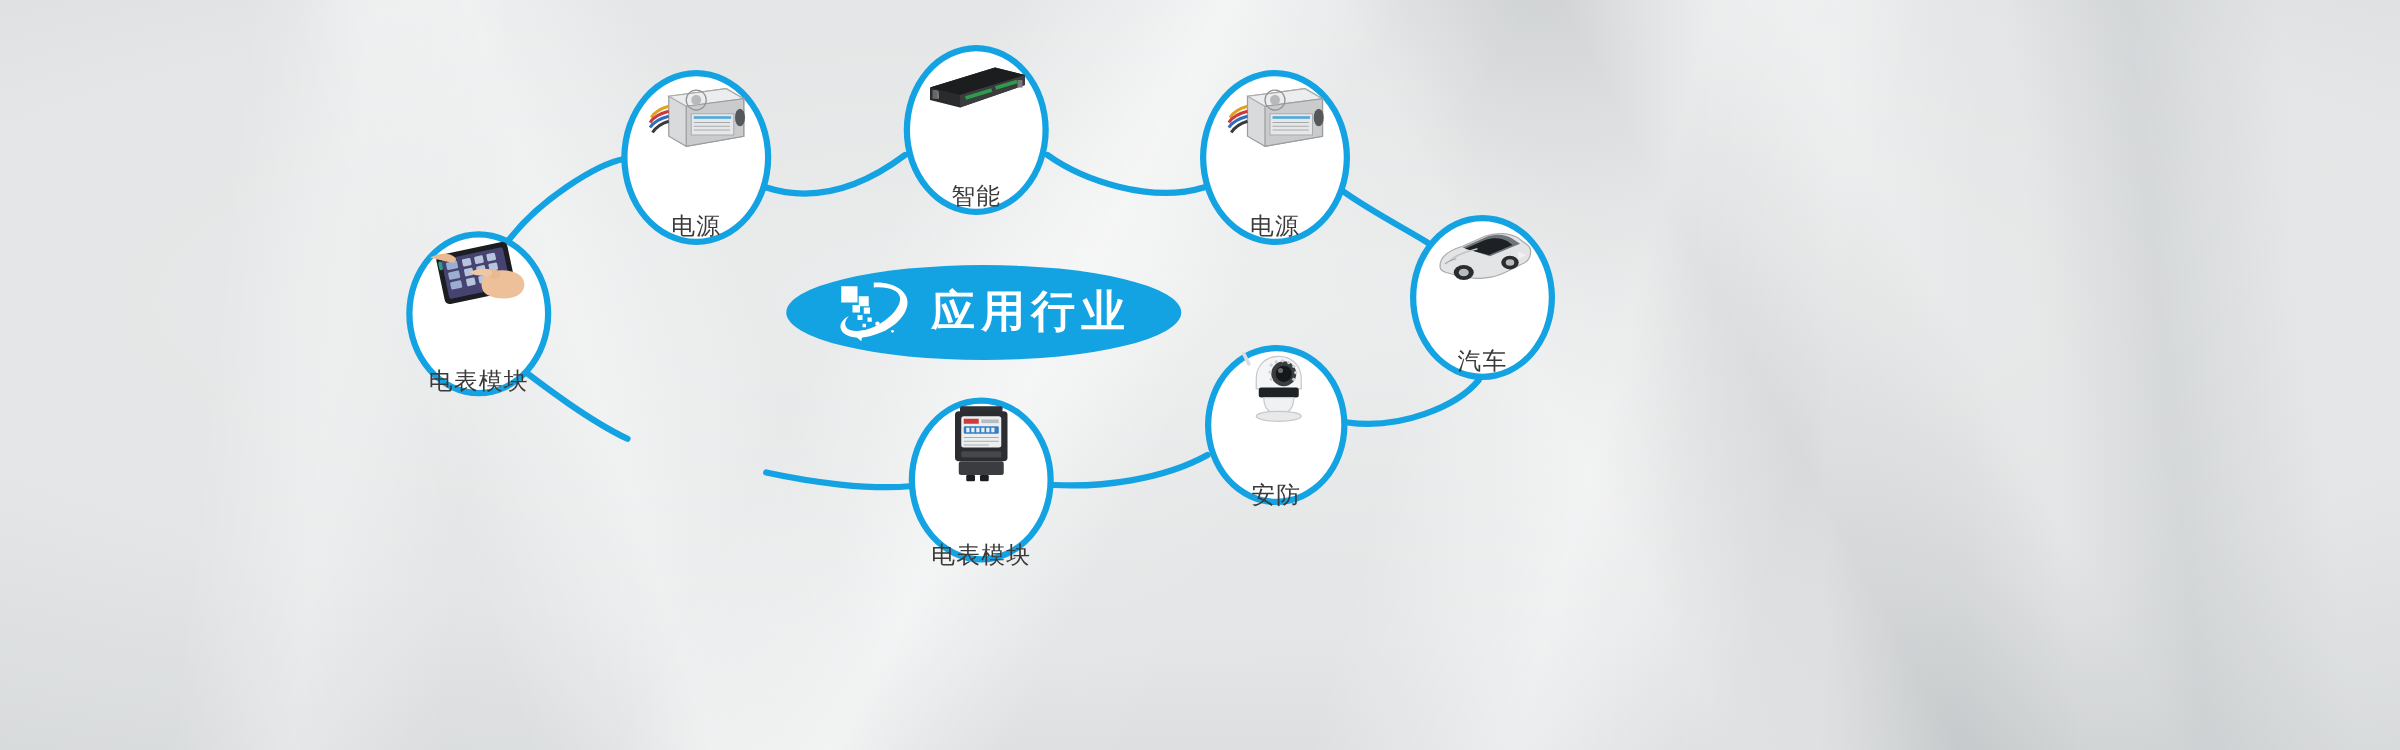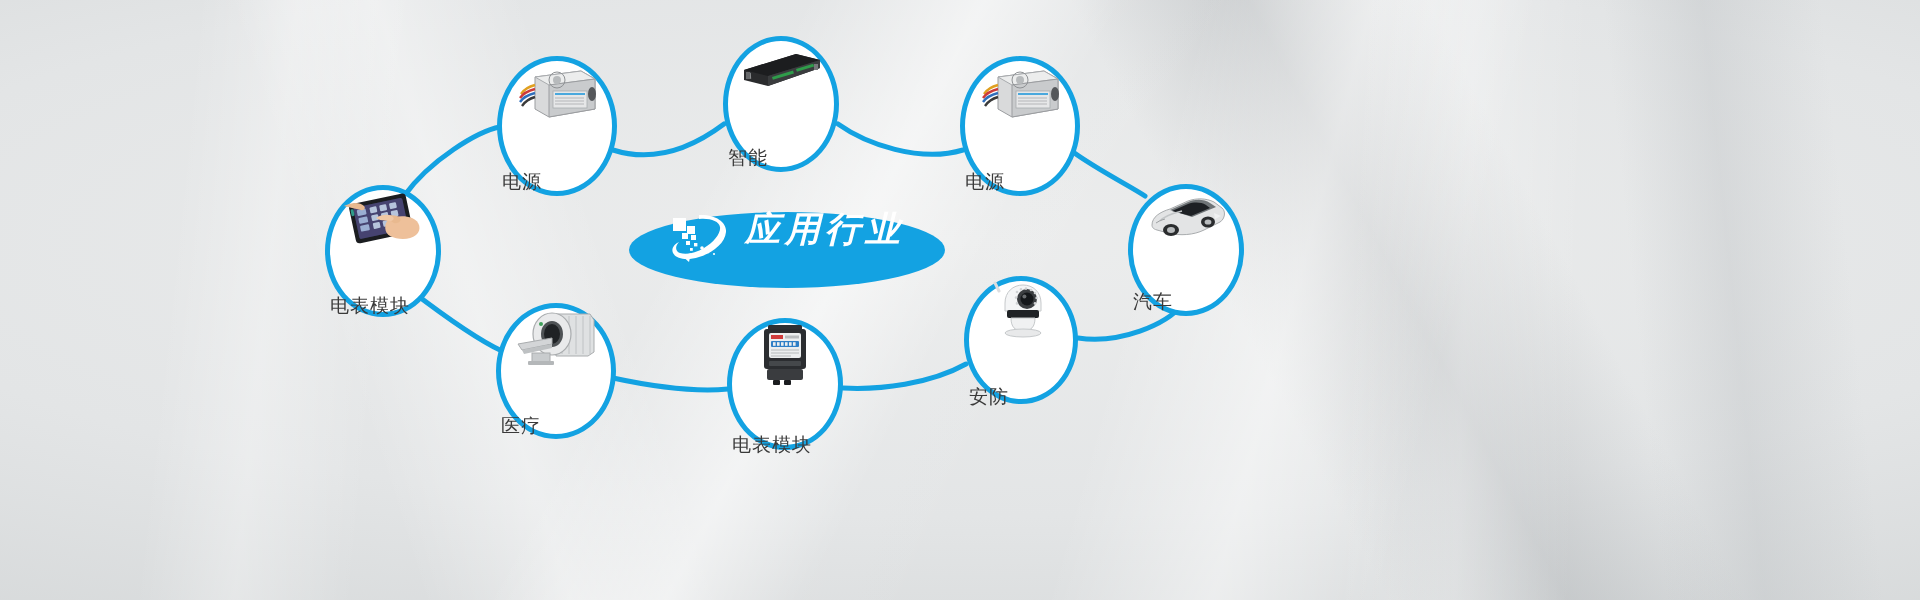--- a/index.html
+++ b/index.html
@@ -22,30 +22,30 @@
     background:
       linear-gradient(96deg, rgba(255,255,255,0) 10%, rgba(255,255,255,.30) 15%, rgba(255,255,255,0) 21%),
       linear-gradient(84deg, rgba(185,189,192,0) 84%, rgba(185,189,192,.35) 89%, rgba(185,189,192,0) 95%),
       linear-gradient(92deg, rgba(255,255,255,0) 70%, rgba(255,255,255,.25) 76%, rgba(255,255,255,0) 82%);
   }
 
   #links{position:absolute;left:0;top:0;width:1920px;height:600px;}
 
   .node{position:absolute;border:5px solid #13a2e2;border-radius:50%;
         background:#fff;box-sizing:border-box;
-        display:flex;flex-direction:column;align-items:flex-start;justify-content:flex-start;gap:48px;}
+        display:flex;flex-direction:column;align-items:center;justify-content:flex-start;gap:48px;}
   .node .thumb{width:100%;height:58%;display:flex;align-items:center;justify-content:center;}
   .node .thumb svg{display:block;}
   .node .cap{font-size:19px;color:#3a3a3a;letter-spacing:1px;line-height:1;
              font-family:"DejaVu Sans","Liberation Sans",sans-serif;}
 
   
   #badge{position:absolute;left:629px;top:212px;width:316px;height:76px;
          background:#13a2e2;border-radius:50%/50%;
-         display:flex;align-items:flex-start;justify-content:center;gap:14px;font-style:italic;}
+         display:flex;align-items:center;justify-content:center;gap:14px;}
   #badge .mark{width:62px;height:54px;flex:0 0 auto;}
   #badge .btext{color:#fff;font-size:35px;font-weight:700;letter-spacing:5px;
                 font-family:"DejaVu Sans","Liberation Sans",sans-serif;line-height:1;}
 </style>
 </head>
 <body>
 
 <div id="stage">
   <div id="drape"></div>
 
@@ -123,21 +123,21 @@
           <path d="M20 26 C12 28 7 32 5 35" stroke="#cc3b3b" stroke-width="2.4" fill="none"></path>
           <path d="M20 30 C12 32 7 36 5 39" stroke="#2f6ebb" stroke-width="2.4" fill="none"></path>
           <path d="M20 34 C13 36 9 40 7 43" stroke="#3a3a3a" stroke-width="2.4" fill="none"></path>
           <ellipse cx="77" cy="31" rx="4" ry="7" fill="#55585b"></ellipse>
         </g>
       </svg>
     </div>
     <div class="cap">电源</div>
   </div>
 
-  <div class="node" style="left:1128px;top:184px;width:116px;height:132px;">
+  <div class="node" style="left:1128px;top:172px;width:116px;height:132px;">
     <div class="thumb">
       <svg width="84" height="52" viewBox="0 0 84 52">
         <path d="M8 34 C8 26 16 21 26 18 L44 10 C52 7 62 7 70 11 L78 17 C82 20 81 28 76 31 L60 39 C50 44 36 45 24 42 L13 39 C9 38 8 36 8 34 Z" fill="#e3e4e5" stroke="#a9acae" stroke-width="1"></path>
         <path d="M26 19 L44 11 C51 8 60 8 66 12 L72 16 L48 26 Z" fill="#5b6064" opacity=".85"></path>
         <path d="M28 20 L44 13 C50 11 57 11 62 14 L66 17 L47 25 Z" fill="#1d2024"></path>
         <path d="M16 30 C20 25 30 22 38 20" stroke="#c2c5c7" stroke-width="1.4" fill="none"></path>
         <ellipse cx="27" cy="39" rx="8" ry="6" fill="#2a2c2e"></ellipse>
         <ellipse cx="27" cy="39" rx="4" ry="3" fill="#b9bcbe"></ellipse>
         <ellipse cx="64" cy="31" rx="7" ry="5.5" fill="#2a2c2e"></ellipse>
         <ellipse cx="64" cy="31" rx="3.4" ry="2.6" fill="#b9bcbe"></ellipse>
@@ -199,40 +199,20 @@
           <circle cx="31" cy="16.6" r="1.3"></circle>
         </g>
         <rect x="22" y="29" width="32" height="8" rx="2" fill="#1f2225"></rect>
         <path d="M26 37 C26 46 30 50 38 50 C46 50 50 46 50 37 Z" fill="#f0f1f2" stroke="#c6c9cb" stroke-width="1"></path>
         <ellipse cx="38" cy="52" rx="18" ry="4" fill="#e8e9ea" stroke="#c6c9cb" stroke-width="1"></ellipse>
       </svg>
     </div>
     <div class="cap">安防</div>
   </div>
 
-  <div class="node" style="left:496px;top:303px;width:120px;height:136px;">
-    <div class="thumb">
-      <svg width="88" height="60" viewBox="0 0 88 60">
-        <path d="M44 6 L78 6 L82 12 L82 44 L76 48 L44 48 Z" fill="#dfe1e2" stroke="#a9acae" stroke-width="1"></path>
-        <g stroke="#bfc2c4" stroke-width="1">
-          <path d="M50 8 v38M57 8 v38M64 8 v38M71 8 v38M78 8 v38"></path>
-        </g>
-        <ellipse cx="40" cy="26" rx="19" ry="21" fill="#e9eaeb" stroke="#a9acae" stroke-width="1.2"></ellipse>
-        <ellipse cx="40" cy="26" rx="11" ry="13" fill="#4e5255"></ellipse>
-        <ellipse cx="40" cy="26" rx="8" ry="10" fill="#1f2225"></ellipse>
-        <circle cx="29" cy="16" r="2" fill="#3fa05a"></circle>
-        <circle cx="29" cy="36" r="2" fill="#3fa05a"></circle>
-        <path d="M6 36 L40 30 L40 36 L10 42 Z" fill="#d3d5d7" stroke="#a9acae" stroke-width="1"></path>
-        <path d="M10 42 L40 36 L40 40 L12 46 Z" fill="#bec1c3"></path>
-        <rect x="20" y="45" width="18" height="9" fill="#c9ccce" stroke="#a9acae" stroke-width="1"></rect>
-        <rect x="16" y="53" width="26" height="4" rx="1" fill="#b4b7b9"></rect>
-      </svg>
-    </div>
-    <div class="cap">医疗</div>
-  </div>
 
   <div class="node" style="left:325px;top:185px;width:116px;height:132px;">
     <div class="thumb">
       <svg width="86" height="58" viewBox="0 0 86 58">
         <g transform="rotate(-12 43 29)">
           <rect x="12" y="8" width="58" height="40" rx="4" fill="#1b1d20"></rect>
           <rect x="16" y="12" width="50" height="32" rx="2" fill="#2f3b55"></rect>
           <rect x="16" y="12" width="50" height="32" rx="2" fill="#5a4b86" opacity=".55"></rect>
           <g fill="#9fb4d8" opacity=".95">
             <rect x="19" y="15" width="9" height="6" rx="1"></rect>

